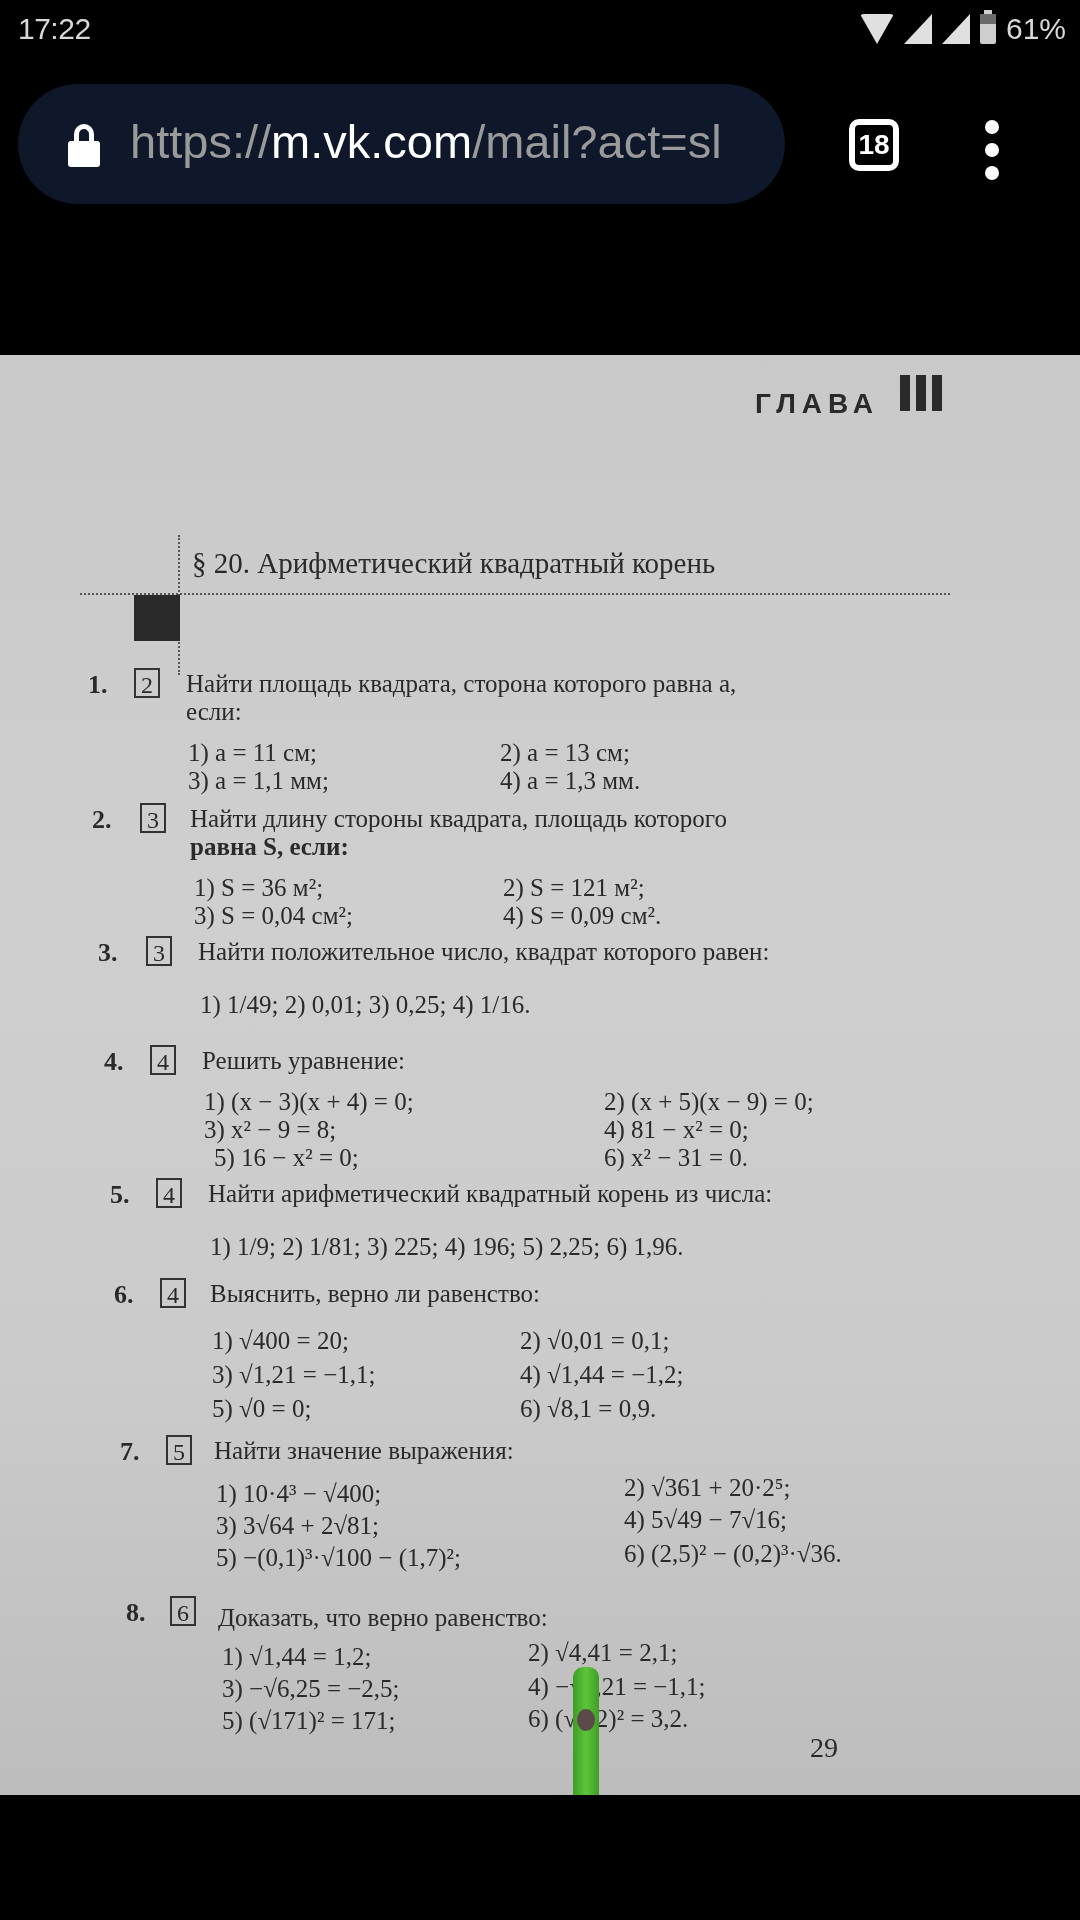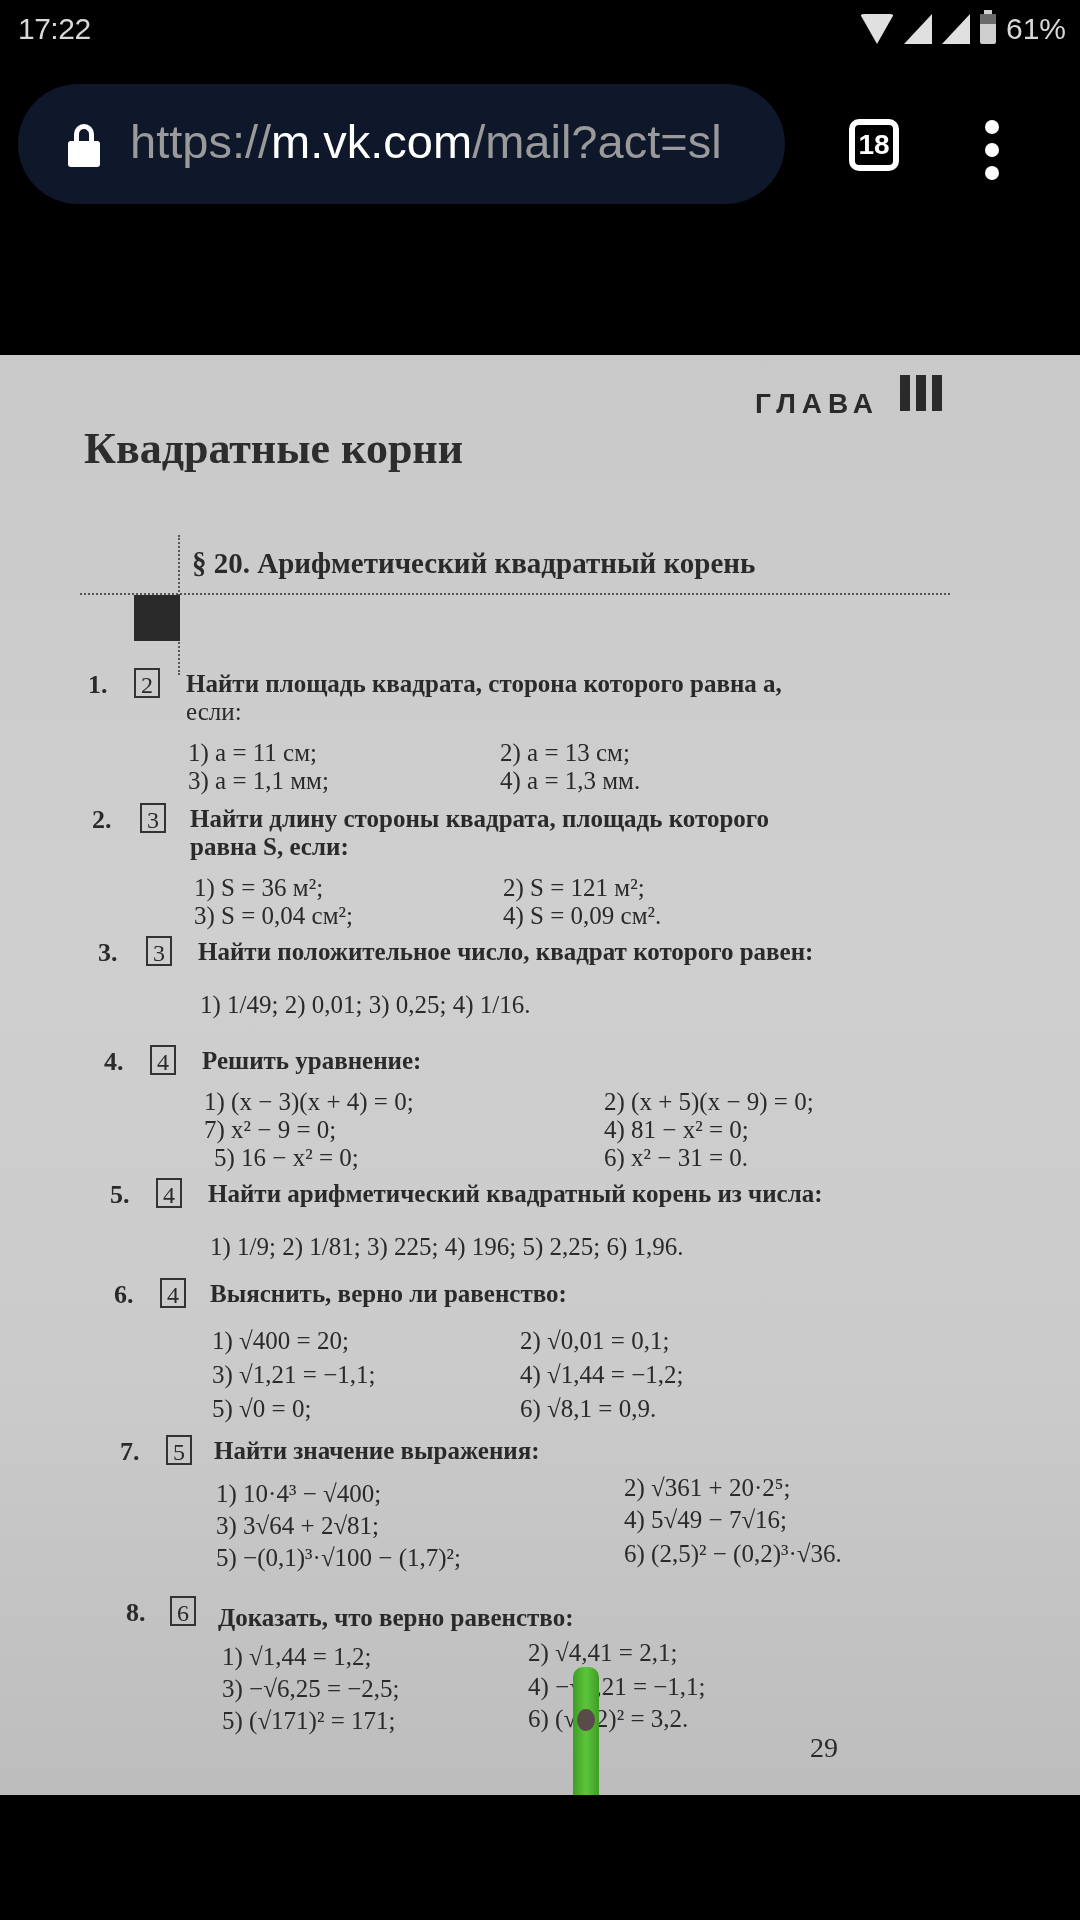--- a/index.html
+++ b/index.html
@@ -24,29 +24,29 @@
   .menu { position:absolute; left:985px; top:120px; width:16px; }
   .menu span { display:block; width:14px; height:14px; background:#fff; border-radius:50%; margin-bottom:9px; }
 
   .photo { position:absolute; left:0; top:355px; width:1080px; height:1440px;
            background:linear-gradient(180deg,#c9c9c9 0%,#cfcfcf 40%,#cbcbcb 70%,#bdbdbd 100%);
            font-family:"Liberation Serif", serif; color:#2a2a2a; overflow:hidden; }
   .glava { position:absolute; left:755px; top:33px; font-family:"Liberation Sans", sans-serif; font-weight:bold; letter-spacing:6px; font-size:28px; color:#2a2a2a; }
   .roman { position:absolute; left:900px; top:20px; display:flex; gap:6px; }
   .roman span { width:10px; height:36px; background:#2a2a2a; display:block; }
   .chapter-title { position:absolute; left:84px; top:68px; font-size:44px; font-weight:bold; color:#2d2d2d; }
-  .section-title { position:absolute; left:192px; top:192px; font-size:29px; font-weight:bold; color:#2a2a2a; }
+  .section-title { position:absolute; left:192px; top:192px; font-size:29px; font-weight:normal; color:#2a2a2a; }
   .ruler { position:absolute; left:80px; top:238px; width:870px; border-top:2px dotted #555; }
   .vruler { position:absolute; left:178px; top:180px; height:140px; border-left:2px dotted #555; }
   .square { position:absolute; left:134px; top:240px; width:46px; height:46px; background:#2a2a2a; }
 
   .task { position:absolute; left:0; width:1080px; font-size:24px; }
   .task .num { position:absolute; font-weight:bold; font-size:26px; }
   .task .lvl { position:absolute; width:26px; height:30px; border:2px solid #333; text-align:center; font-size:24px; line-height:30px; box-sizing:border-box; }
-  .task .q { position:absolute; font-weight:bold; font-size:25px; white-space:nowrap; }
+  .task .q { position:absolute; font-weight:normal; font-size:25px; white-space:nowrap; }
   .task .item { position:absolute; white-space:nowrap; font-size:25px;margin-top:13px; }
   .page-num { position:absolute; left:810px; top:1377px; font-size:28px; color:#2a2a2a; }
   .pen { position:absolute; left:573px; top:1312px; width:26px; height:140px; background:linear-gradient(90deg,#3f9c26,#5cc63a,#3f9c26); border-radius:10px 10px 0 0; }
   .pen .spot { position:absolute; left:4px; top:42px; width:18px; height:22px; background:#5a4a4a; border-radius:50%; }
 </style>
 </head>
 <body>
 
 <div class="statusbar">
   <span class="time">17:22</span>
@@ -75,21 +75,20 @@
     <span></span>
   </div>
 
 <div class="photo">
   <span class="glava">ГЛАВА</span>
   <div class="roman">
       <span></span>
       <span></span>
       <span></span>
     </div>
-  <div class="chapter-title">Квадратные корни</div>
   <div class="vruler"></div>
   <div class="ruler"></div>
   <div class="square"></div>
   <div class="section-title">§ 20.  Арифметический квадратный корень</div>
 
   <div class="task" style="top:315px">
     <span class="num" style="left:88px;top:0">1.</span>
     <span class="lvl" style="left:134px;top:-2px">2</span>
     <span class="q" style="left:186px;top:0">Найти площадь квадрата, сторона которого равна a,</span>
     <span class="q" style="left:186px;top:28px;font-weight:normal">если:</span>
@@ -116,21 +115,21 @@
     <span class="q" style="left:198px;top:0">Найти положительное число, квадрат которого равен:</span>
     <span class="item" style="left:200px;top:40px">1) 1/49;  2) 0,01;  3) 0,25;  4) 1/16.</span>
   </div>
 
   <div class="task" style="top:692px">
     <span class="num" style="left:104px;top:0">4.</span>
     <span class="lvl" style="left:150px;top:-2px">4</span>
     <span class="q" style="left:202px;top:0">Решить уравнение:</span>
     <span class="item" style="left:204px;top:28px">1) (x − 3)(x + 4) = 0;</span>
     <span class="item" style="left:604px;top:28px">2) (x + 5)(x − 9) = 0;</span>
-    <span class="item" style="left:204px;top:56px">7) x² − 9 = 0;</span>
+    <span class="item" style="left:204px;top:56px">3) x² − 9 = 8;</span>
     <span class="item" style="left:604px;top:56px">4) 81 − x² = 0;</span>
     <span class="item" style="left:214px;top:84px">5) 16 − x² = 0;</span>
     <span class="item" style="left:604px;top:84px">6) x² − 31 = 0.</span>
   </div>
 
   <div class="task" style="top:825px">
     <span class="num" style="left:110px;top:0">5.</span>
     <span class="lvl" style="left:156px;top:-2px">4</span>
     <span class="q" style="left:208px;top:0">Найти арифметический квадратный корень из числа:</span>
     <span class="item" style="left:210px;top:40px">1) 1/9;  2) 1/81;  3) 225;  4) 196;  5) 2,25;  6) 1,96.</span>

